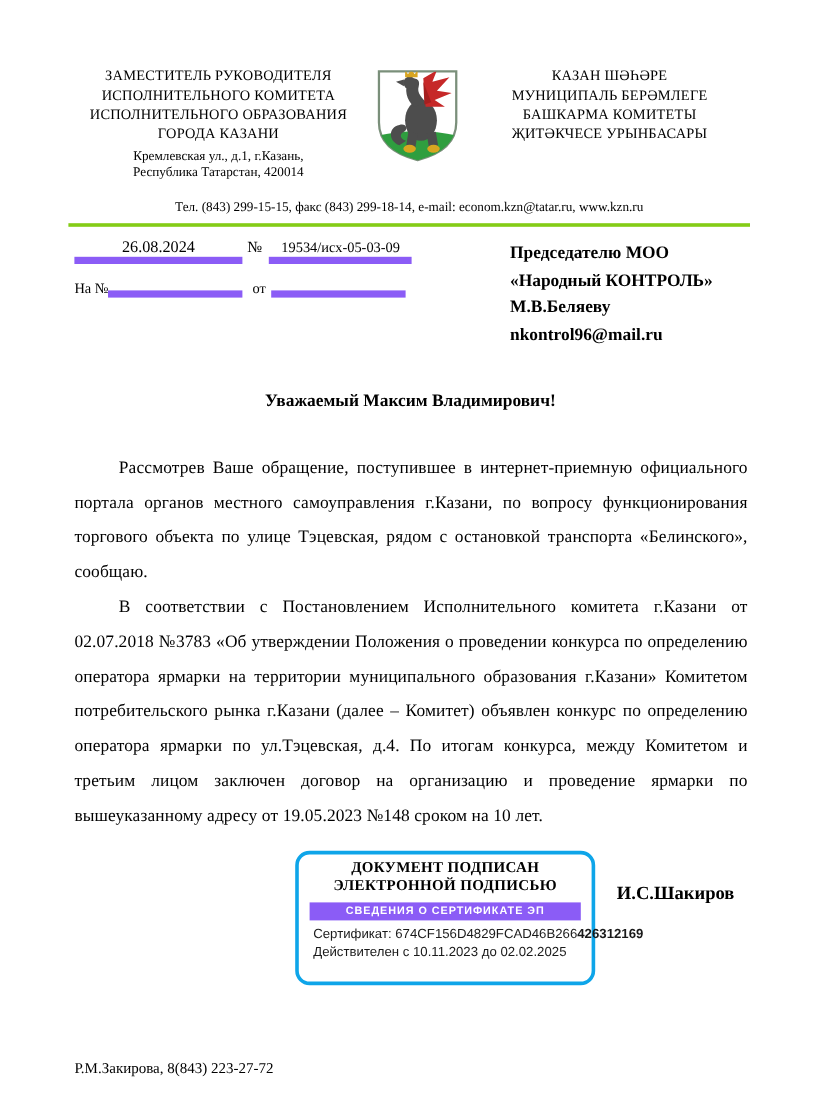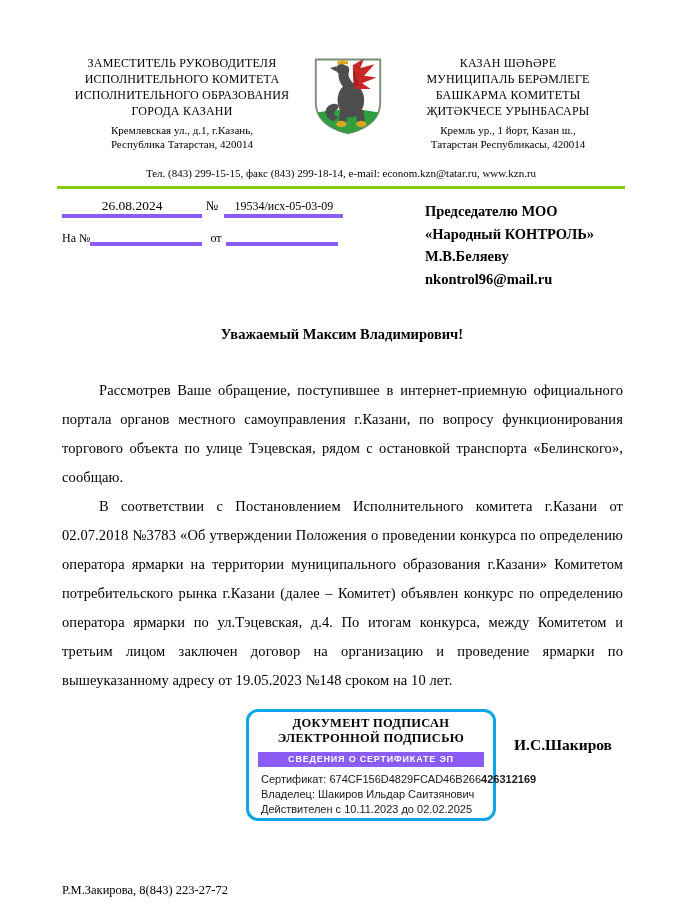--- a/index.html
+++ b/index.html
@@ -22,21 +22,21 @@
   .addr-line { display: block; font-size: 11px; line-height: 14px; }
   .emblem { position: absolute; left: 312px; top: 56px; width: 72px; height: 81px; }
   .contact-line {
     position: absolute; top: 166px; left: 57px; right: 57px;
     text-align: center; font-size: 11px; line-height: 14px;
     padding-bottom: 6px; border-bottom: 3px solid #84cc16;
   }
   
   .ref-block { position: absolute; top: 198px; left: 62px; width: 360px; font-size: 13px; }
   .ref-line1 { white-space: nowrap; }
-  .u { display: inline-block; border-bottom: 4px solid #8b5cf6; }
+  .u { display: inline-block; border-bottom: 6px solid #8b5cf6; }
   .u-date { width: 140px; text-align: center; font-size: 13.5px; }
   .no-sign { margin: 0 6px 0 4px; }
   .u-num { padding: 0 10px; font-size: 12px; }
   .ref-line2 { margin-top: 13px; white-space: nowrap; font-size: 12px; }
   .u-blank { width: 112px; height: 13px; vertical-align: bottom; }
   .ot-label { margin: 0 4px 0 8px; }
   .addressee {
     position: absolute; top: 200px; left: 425px; width: 215px;
     font-weight: bold; font-size: 14.5px; line-height: 22.5px;
   }
@@ -120,24 +120,20 @@
         <ellipse cx="52" cy="71" rx="5.5" ry="3.5" fill="#d8a520"></ellipse>
       </g>
     </svg>
   </div>
 
   <div class="org-block org-right">
     <span class="org-line">КАЗАН ШӘҺӘРЕ</span>
     <span class="org-line">МУНИЦИПАЛЬ БЕРӘМЛЕГЕ</span>
     <span class="org-line">БАШКАРМА КОМИТЕТЫ</span>
     <span class="org-line">ҖИТӘКЧЕСЕ УРЫНБАСАРЫ</span>
-    <div class="org-address">
-      <span class="addr-line">Кремль ур., 1 йорт, Казан ш.,</span>
-      <span class="addr-line">Татарстан Республикасы, 420014</span>
-    </div>
   </div>
 
   <div class="contact-line">Тел. (843) 299-15-15, факс (843) 299-18-14, e-mail: econom.kzn@tatar.ru, www.kzn.ru</div>
 
   <div class="ref-block">
     <div class="ref-line1">
       <span class="u u-date">26.08.2024</span><span class="no-sign">№</span><span class="u u-num">19534/исх-05-03-09</span>
     </div>
     <div class="ref-line2">
       <span>На №</span><span class="u u-blank"></span><span class="ot-label">от</span><span class="u u-blank"></span>
@@ -159,21 +155,20 @@
   </div>
 
   <div class="stamp">
     <div class="stamp-title">
       <span>ДОКУМЕНТ ПОДПИСАН</span>
       <span>ЭЛЕКТРОННОЙ ПОДПИСЬЮ</span>
     </div>
     <div class="stamp-bar">СВЕДЕНИЯ О СЕРТИФИКАТЕ ЭП</div>
     <div class="stamp-info">
       <div><span>Сертификат: 674CF156D4829FCAD46B266</span><b>426312169</b></div>
-      <div>Владелец: Шакиров Ильдар Саитзянович</div>
       <div>Действителен с 10.11.2023 до 02.02.2025</div>
     </div>
   </div>
 
   <div class="signer">И.С.Шакиров</div>
 
   <div class="footer-exec">Р.М.Закирова, 8(843) 223-27-72</div>
 
 </div>
 

